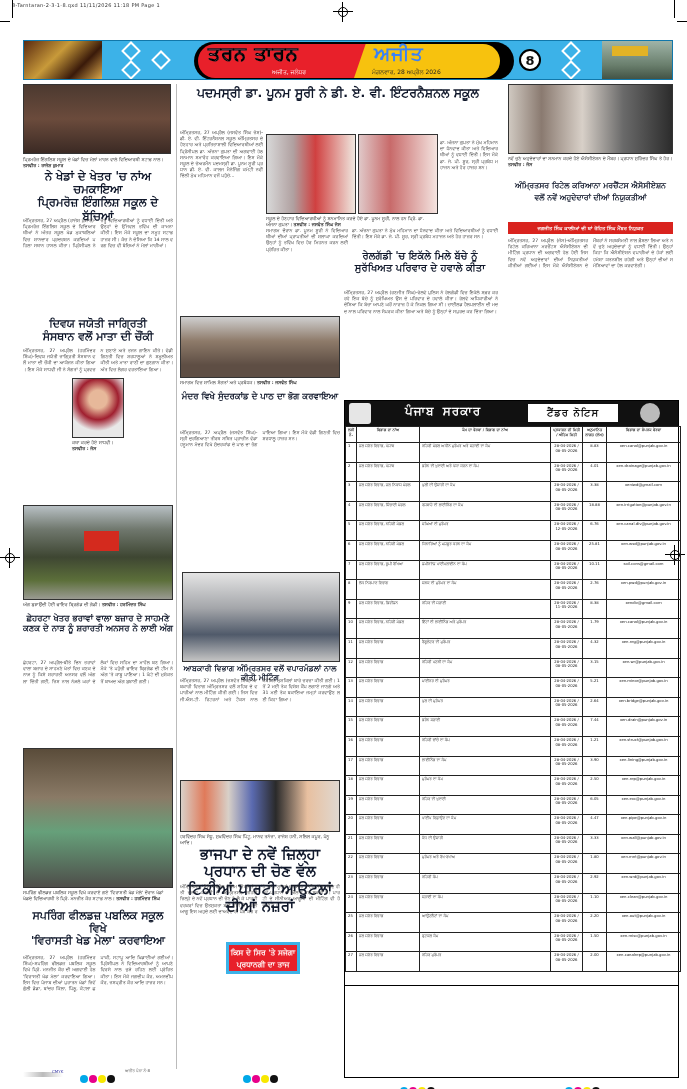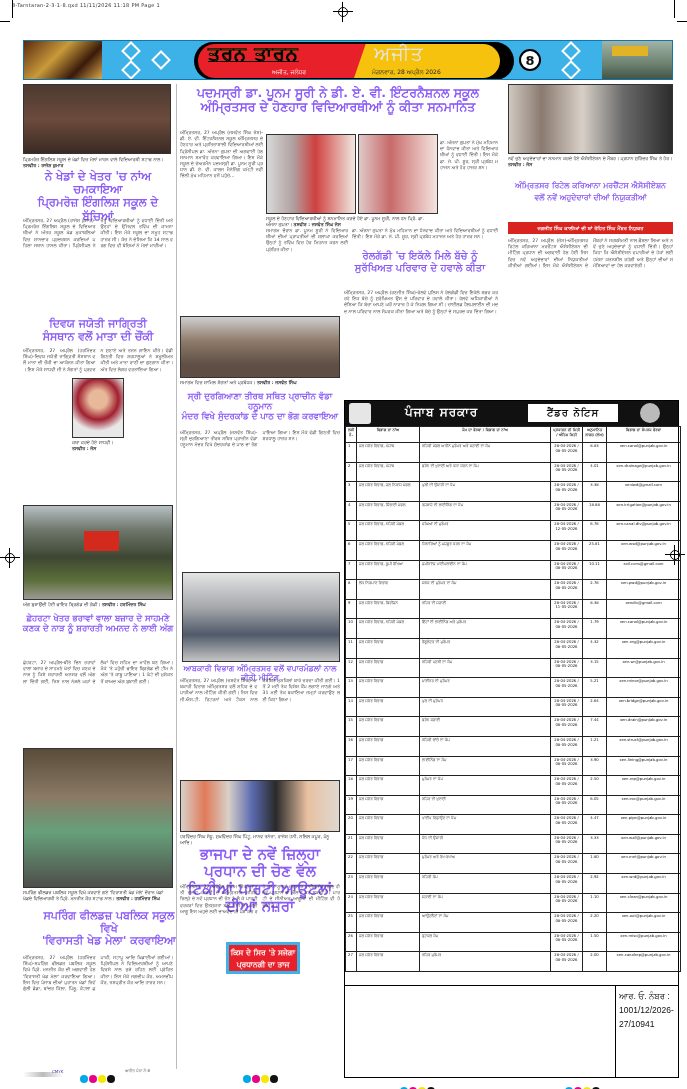--- a/index.html
+++ b/index.html
@@ -16,39 +16,39 @@
 
   
   .mast { top: 40px; left: 23px; width: 650px; height: 40px; background: #3cb2e8; border: 1px solid #1177aa; overflow: hidden; }
   .mast-photo-l { left: 0; top: 0; width: 78px; height: 40px; background: linear-gradient(135deg,#5a2a10,#c89a3a 40%,#3a1a0a 70%,#e4b050); }
   .mast-photo-r { right: 0; top: 0; width: 70px; height: 40px; background: linear-gradient(180deg,#9fb4a8,#6a7f6d 60%,#3d4d40); }
   .mast-photo-r .sign { position: absolute; left: 10px; top: 5px; width: 36px; height: 10px; background: #e3b326; font-size: 3.5px; color: #333; text-align: center; line-height: 5px; }
   .diamond { width: 14px; height: 14px; border: 2px solid #fff; transform: rotate(45deg); }
   .pill { left: 170px; top: 1px; width: 320px; height: 38px; border-radius: 19px; background: #000; overflow: hidden; }
   .pill-red { position: absolute; left: 4px; top: 2px; width: 170px; height: 34px; background: #e8202a; border-radius: 17px 0 0 17px; }
   .pill-yel { position: absolute; left: 160px; top: 2px; width: 146px; height: 34px; background: #f7c20e; border-radius: 0 17px 17px 0; clip-path: polygon(8% 0,100% 0,100% 100%,0 100%); }
-  .mast-title-1 { position: absolute; left: 14px; top: 0; font-size: 19px; font-weight: bold; color: #eab308; -webkit-text-stroke: .5px #000; letter-spacing: 1px; text-decoration: underline; }
-  .mast-title-2 { position: absolute; left: 180px; top: 0; font-size: 19px; font-weight: normal; color: #e5e5e5; letter-spacing: 1px; }
+  .mast-title-1 { position: absolute; left: 14px; top: 0; font-size: 19px; font-weight: bold; color: #f9a8d4; -webkit-text-stroke: .5px #000; letter-spacing: 1px; }
+  .mast-title-2 { position: absolute; left: 180px; top: 0; font-size: 19px; font-weight: bold; color: #3b82f6; letter-spacing: 1px; }
   .mast-sub-1 { position: absolute; left: 78px; top: 26px; font-size: 6px; color: #fff; }
   .mast-sub-2 { position: absolute; left: 178px; top: 26px; font-size: 6px; color: #222; }
   .page-num { left: 495px; top: 8px; width: 22px; height: 22px; border-radius: 50%; background: #fff; border: 2px solid #000; font-weight: bold; font-size: 13px; text-align: center; line-height: 19px; }
 
   
   .photo { background: #777; border: 1px solid #333; }
   .caption { font-size: 4.6px; line-height: 5.5px; color: #222; }
-  .hl { font-weight: bold; color: #8b5cf6; text-align: center; line-height: 1.15; }
+  .hl { font-weight: bold; color: #0f172a; text-align: center; line-height: 1.15; }
   .body-txt { font-size: 4.6px; line-height: 6.2px; color: #333; text-align: justify; word-break: break-all; }
   .cols2 { column-count: 2; column-gap: 5px; }
   .rule-v { width: 1px; background: #bbb; }
 
   
   .tender { left: 344px; top: 400px; width: 335px; height: 678px; border: 1px solid #000; }
   .tender-head { height: 25px; background: #111; position: relative; }
   .tender-logo-l { position: absolute; left: 4px; top: 2px; width: 22px; height: 21px; background: #e6e6e6; border-radius: 3px; }
-  .tender-org { position: absolute; left: 60px; top: 4px; font-size: 12px; color: #fff; font-weight: bold; letter-spacing: 1px; }
+  .tender-org { position: absolute; left: 60px; top: 4px; font-size: 12px; color: #fff; font-weight: bold; letter-spacing: 1px; font-family: Liberation Mono, monospace; }
   .tender-title { position: absolute; left: 183px; top: 3px; width: 90px; height: 18px; background: #fff; font-size: 10px; text-align: center; line-height: 18px; font-weight: bold; letter-spacing: 1px; }
   .tender-logo-r { position: absolute; right: 18px; top: 2px; width: 20px; height: 20px; background: #bbb; border-radius: 50%; }
   table.tt { width: 100%; border-collapse: collapse; table-layout: fixed; }
   table.tt th, table.tt td { border: 1px solid #222; font-size: 3.8px; line-height: 4.6px; padding: 1px 2px; vertical-align: top; color: #222; overflow: hidden; }
   table.tt th { font-weight: bold; text-align: center; height: 16px; }
   table.tt td { height: 19.6px; }
   .tender-foot { position: absolute; left: 0; bottom: 0; width: 100%; height: 92px; border-top: 1px solid #000; }
   .tf-text { position: absolute; left: 3px; top: 3px; width: 255px; font-size: 8.8px; line-height: 14px; color: #111; font-family: "Liberation Sans", sans-serif; }
   .tf-ref { position: absolute; right: 0; top: 0; width: 63px; height: 100%; border-left: 1px solid #000; font-size: 8.5px; line-height: 14px; padding: 3px; font-family: "Liberation Sans", sans-serif; }
 
@@ -112,56 +112,54 @@
 <div class="abs body-txt" style="left:23px;top:348px;width:150px;height:150px;overflow:hidden;column-count:2;column-gap:5px">ਅੰਮ੍ਰਿਤਸਰ, 27 ਅਪ੍ਰੈਲ (ਹਰਮਿੰਦਰ ਸਿੰਘ)-ਦਿਵਯ ਜਯੋਤੀ ਜਾਗ੍ਰਿਤੀ ਸੰਸਥਾਨ ਵਲੋਂ ਮਾਤਾ ਦੀ ਚੌਂਕੀ ਦਾ ਆਯੋਜਨ ਕੀਤਾ ਗਿਆ। ਇਸ ਮੌਕੇ ਸਾਧਵੀ ਜੀ ਨੇ ਸੰਗਤਾਂ ਨੂੰ ਪ੍ਰਵਚਨ ਸੁਣਾਏ ਅਤੇ ਭਜਨ ਗਾਇਨ ਕੀਤੇ। ਵੱਡੀ ਗਿਣਤੀ ਵਿਚ ਸ਼ਰਧਾਲੂਆਂ ਨੇ ਸ਼ਮੂਲੀਅਤ ਕੀਤੀ ਅਤੇ ਮਾਤਾ ਰਾਣੀ ਦਾ ਗੁਣਗਾਨ ਕੀਤਾ। ਅੰਤ ਵਿਚ ਲੰਗਰ ਵਰਤਾਇਆ ਗਿਆ।</div>
 <div class="abs photo" style="left:72px;top:378px;width:52px;height:60px;background:radial-gradient(circle at 50% 35%,#e7b89a 20%,#a02030 45%,#e8e8e8 70%)"></div>
 <div class="abs caption" style="left:72px;top:440px;width:55px"><span>ਕਥਾ ਕਰਦੇ ਹੋਏ ਸਾਧਵੀ।</span> <b>ਤਸਵੀਰ : ਜੱਸ</b></div>
 
 <div class="abs photo" style="left:23px;top:505px;width:150px;height:95px;background:linear-gradient(180deg,#b8c0c4 0,#70786e 25%,#3e4632 55%,#5c6f3a 80%,#9a9a92 100%)">
   <div style="position:absolute;left:60px;top:25px;width:35px;height:20px;background:#d42a1e"></div>
 </div>
 <div class="abs caption" style="left:23px;top:602px;width:150px"><span>ਅੱਗ ਬੁਝਾਉਂਦੀ ਹੋਈ ਫਾਇਰ ਬ੍ਰਿਗੇਡ ਦੀ ਗੱਡੀ।</span> <b>ਤਸਵੀਰ : ਹਰਮਿੰਦਰ ਸਿੰਘ</b></div>
 <div class="abs hl" style="left:22px;top:614px;width:152px;font-size:8.5px">
   <div>ਛੇਹਰਟਾ ਖੇਤਰ ਭਰਾਵਾਂ ਵਾਲਾ ਬਜ਼ਾਰ ਦੇ ਸਾਹਮਣੇ</div>
-  <div>ਕਣਕ ਦੇ ਨਾੜ ਨੂੰ ਸ਼ਰਾਰਤੀ ਅਮਨਦ ਨੇ ਲਾਈ ਅੱਗ</div>
+  <div>ਕਣਕ ਦੇ ਨਾੜ ਨੂੰ ਸ਼ਰਾਰਤੀ ਅਨਸਰ ਨੇ ਲਾਈ ਅੱਗ</div>
 </div>
 <div class="abs body-txt cols2" style="left:23px;top:660px;width:150px;height:84px;overflow:hidden">ਛੇਹਰਟਾ, 27 ਅਪ੍ਰੈਲ-ਬੀਤੇ ਦਿਨ ਭਰਾਵਾਂ ਵਾਲਾ ਬਜ਼ਾਰ ਦੇ ਸਾਹਮਣੇ ਖੇਤਾਂ ਵਿਚ ਕਣਕ ਦੇ ਨਾੜ ਨੂੰ ਕਿਸੇ ਸ਼ਰਾਰਤੀ ਅਨਸਰ ਵਲੋਂ ਅੱਗ ਲਾ ਦਿੱਤੀ ਗਈ, ਜਿਸ ਨਾਲ ਨੇੜਲੇ ਘਰਾਂ ਦੇ ਲੋਕਾਂ ਵਿਚ ਸਹਿਮ ਦਾ ਮਾਹੌਲ ਬਣ ਗਿਆ। ਮੌਕੇ 'ਤੇ ਪਹੁੰਚੀ ਫਾਇਰ ਬ੍ਰਿਗੇਡ ਦੀ ਟੀਮ ਨੇ ਅੱਗ 'ਤੇ ਕਾਬੂ ਪਾਇਆ। 1 ਘੰਟੇ ਦੀ ਮੁਸ਼ੱਕਤ ਤੋਂ ਬਾਅਦ ਅੱਗ ਬੁਝਾਈ ਗਈ।</div>
 
 <div class="abs photo" style="left:23px;top:748px;width:150px;height:140px;background:linear-gradient(180deg,#5a4c3a,#8a7a66 35%,#66a07a 60%,#4e4e4a 100%)"></div>
 <div class="abs caption" style="left:23px;top:890px;width:150px"><span>ਸਪਰਿੰਗ ਫੀਲਡਜ਼ ਪਬਲਿਕ ਸਕੂਲ ਵਿਖੇ ਕਰਵਾਏ ਗਏ 'ਵਿਰਾਸਤੀ ਖੇਡ ਮੇਲੇ' ਦੌਰਾਨ ਖੇਡਾਂ ਖੇਡਦੇ ਵਿਦਿਆਰਥੀ ਤੇ ਪ੍ਰਿੰ. ਮਨਜੀਤ ਕੌਰ ਸਟਾਫ਼ ਨਾਲ।</span> <b>ਤਸਵੀਰ : ਹਰਮਿੰਦਰ ਸਿੰਘ</b></div>
-<div class="abs hl" style="left:33px;top:910px;width:152px;font-size:11px">
+<div class="abs hl" style="left:22px;top:910px;width:152px;font-size:11px">
   <div>ਸਪਰਿੰਗ ਫੀਲਡਜ਼ ਪਬਲਿਕ ਸਕੂਲ ਵਿਖੇ</div>
   <div>'ਵਿਰਾਸਤੀ ਖੇਡ ਮੇਲਾ' ਕਰਵਾਇਆ</div>
 </div>
 <div class="abs body-txt cols2" style="left:23px;top:955px;width:150px;height:108px;overflow:hidden">ਅੰਮ੍ਰਿਤਸਰ, 27 ਅਪ੍ਰੈਲ (ਹਰਮਿੰਦਰ ਸਿੰਘ)-ਸਪਰਿੰਗ ਫੀਲਡਜ਼ ਪਬਲਿਕ ਸਕੂਲ ਵਿਖੇ ਪ੍ਰਿੰ. ਮਨਜੀਤ ਕੌਰ ਦੀ ਅਗਵਾਈ ਹੇਠ 'ਵਿਰਾਸਤੀ ਖੇਡ ਮੇਲਾ' ਕਰਵਾਇਆ ਗਿਆ। ਇਸ ਵਿਚ ਪੰਜਾਬ ਦੀਆਂ ਪੁਰਾਤਨ ਖੇਡਾਂ ਜਿਵੇਂ ਗੁੱਲੀ ਡੰਡਾ, ਬਾਂਦਰ ਕਿੱਲਾ, ਪਿੱਠੂ, ਕੋਟਲਾ ਛਪਾਕੀ, ਸਟਾਪੂ ਆਦਿ ਖਿਡਾਈਆਂ ਗਈਆਂ। ਪ੍ਰਿੰਸੀਪਲ ਨੇ ਵਿਦਿਆਰਥੀਆਂ ਨੂੰ ਆਪਣੇ ਵਿਰਸੇ ਨਾਲ ਜੁੜੇ ਰਹਿਣ ਲਈ ਪ੍ਰੇਰਿਤ ਕੀਤਾ। ਇਸ ਮੌਕੇ ਜਗਦੀਪ ਕੌਰ, ਅਮਨਦੀਪ ਕੌਰ, ਜਸਪ੍ਰੀਤ ਕੌਰ ਆਦਿ ਹਾਜ਼ਰ ਸਨ।</div>
 
 <div class="abs rule-v" style="left:176px;top:84px;height:985px"></div>
 
 <div class="abs hl" style="left:178px;top:86px;width:320px;font-size:12.5px">
   <div>ਪਦਮਸ੍ਰੀ ਡਾ. ਪੂਨਮ ਸੂਰੀ ਨੇ ਡੀ. ਏ. ਵੀ. ਇੰਟਰਨੈਸ਼ਨਲ ਸਕੂਲ</div>
-  <div>ਅੰਮ੍ਰਿਤਸਰ ਦੇ ਹੋਣਹਾਰ ਵਿਦਿਆਰਥੀਆਂ ਨੂੰ ਕੀਤਾ ਸਨਮਾਨਿਤ</div>
 </div>
 <div class="abs body-txt" style="left:180px;top:130px;width:83px;height:180px;overflow:hidden">ਅੰਮ੍ਰਿਤਸਰ, 27 ਅਪ੍ਰੈਲ (ਜਸਵੰਤ ਸਿੰਘ ਜੱਸ)-ਡੀ. ਏ. ਵੀ. ਇੰਟਰਨੈਸ਼ਨਲ ਸਕੂਲ ਅੰਮ੍ਰਿਤਸਰ ਦੇ ਹੋਣਹਾਰ ਅਤੇ ਪ੍ਰਤਿਭਾਸ਼ਾਲੀ ਵਿਦਿਆਰਥੀਆਂ ਲਈ ਪ੍ਰਿੰਸੀਪਲ ਡਾ. ਅੰਜਨਾ ਗੁਪਤਾ ਦੀ ਅਗਵਾਈ ਹੇਠ ਸਨਮਾਨ ਸਮਾਰੋਹ ਕਰਵਾਇਆ ਗਿਆ। ਇਸ ਮੌਕੇ ਸਕੂਲ ਦੇ ਚੇਅਰਮੈਨ ਪਦਮਸ੍ਰੀ ਡਾ. ਪੂਨਮ ਸੂਰੀ ਪ੍ਰਧਾਨ ਡੀ. ਏ. ਵੀ. ਕਾਲਜ ਮੈਨੇਜਿੰਗ ਕਮੇਟੀ ਨਵੀਂ ਦਿੱਲੀ ਮੁੱਖ ਮਹਿਮਾਨ ਵਜੋਂ ਪਹੁੰਚੇ...</div>
 <div class="abs photo" style="left:266px;top:134px;width:90px;height:80px;background:linear-gradient(90deg,#d8d8d8,#b0a0a0 30%,#d04040 55%,#f0e8e0)"></div>
 <div class="abs photo" style="left:358px;top:134px;width:80px;height:80px;background:linear-gradient(90deg,#e0c8c8,#c86a6a 40%,#f4e4e0)"></div>
 <div class="abs caption" style="left:266px;top:216px;width:170px"><span>ਸਕੂਲ ਦੇ ਹੋਣਹਾਰ ਵਿਦਿਆਰਥੀਆਂ ਨੂੰ ਸਨਮਾਨਿਤ ਕਰਦੇ ਹੋਏ ਡਾ. ਪੂਨਮ ਸੂਰੀ, ਨਾਲ ਹਨ ਪ੍ਰਿੰ. ਡਾ. ਅੰਜਨਾ ਗੁਪਤਾ।</span> <b>ਤਸਵੀਰ : ਜਸਵੰਤ ਸਿੰਘ ਜੱਸ</b></div>
 <div class="abs body-txt" style="left:266px;top:228px;width:82px;height:40px;overflow:hidden">ਸਮਾਗਮ ਦੌਰਾਨ ਡਾ. ਪੂਨਮ ਸੂਰੀ ਨੇ ਵਿਦਿਆਰਥੀਆਂ ਦੀਆਂ ਪ੍ਰਾਪਤੀਆਂ ਦੀ ਸ਼ਲਾਘਾ ਕਰਦਿਆਂ ਉਨ੍ਹਾਂ ਨੂੰ ਭਵਿੱਖ ਵਿਚ ਹੋਰ ਮਿਹਨਤ ਕਰਨ ਲਈ ਪ੍ਰੇਰਿਤ ਕੀਤਾ।</div>
 <div class="abs body-txt" style="left:440px;top:88px;width:58px;height:128px;margin-top:52px;overflow:hidden">ਡਾ. ਅੰਜਨਾ ਗੁਪਤਾ ਨੇ ਮੁੱਖ ਮਹਿਮਾਨ ਦਾ ਧੰਨਵਾਦ ਕੀਤਾ ਅਤੇ ਵਿਦਿਆਰਥੀਆਂ ਨੂੰ ਵਧਾਈ ਦਿੱਤੀ। ਇਸ ਮੌਕੇ ਡਾ. ਜੇ. ਪੀ. ਸ਼ੂਰ, ਸ੍ਰੀ ਪ੍ਰਬੋਧ ਮਹਾਜਨ ਅਤੇ ਹੋਰ ਹਾਜ਼ਰ ਸਨ।</div>
 <div class="abs body-txt" style="left:352px;top:228px;width:146px;height:22px;overflow:hidden">ਡਾ. ਅੰਜਨਾ ਗੁਪਤਾ ਨੇ ਮੁੱਖ ਮਹਿਮਾਨ ਦਾ ਧੰਨਵਾਦ ਕੀਤਾ ਅਤੇ ਵਿਦਿਆਰਥੀਆਂ ਨੂੰ ਵਧਾਈ ਦਿੱਤੀ। ਇਸ ਮੌਕੇ ਡਾ. ਜੇ. ਪੀ. ਸ਼ੂਰ, ਸ੍ਰੀ ਪ੍ਰਬੋਧ ਮਹਾਜਨ ਅਤੇ ਹੋਰ ਹਾਜ਼ਰ ਸਨ।</div>
 
 <div class="abs hl" style="left:340px;top:250px;width:160px;font-size:10px">
   <div>ਰੇਲਗੱਡੀ 'ਚ ਇਕੱਲੇ ਮਿਲੇ ਬੱਚੇ ਨੂੰ</div>
   <div>ਸੁਰੱਖਿਅਤ ਪਰਿਵਾਰ ਦੇ ਹਵਾਲੇ ਕੀਤਾ</div>
 </div>
 <div class="abs body-txt" style="left:344px;top:290px;width:154px;height:100px;overflow:hidden">ਅੰਮ੍ਰਿਤਸਰ, 27 ਅਪ੍ਰੈਲ (ਰਣਜੀਤ ਸਿੰਘ)-ਰੇਲਵੇ ਪੁਲਿਸ ਨੇ ਰੇਲਗੱਡੀ ਵਿਚ ਇਕੱਲੇ ਸਫ਼ਰ ਕਰ ਰਹੇ ਇਕ ਬੱਚੇ ਨੂੰ ਸੁਰੱਖਿਅਤ ਉਸ ਦੇ ਪਰਿਵਾਰ ਦੇ ਹਵਾਲੇ ਕੀਤਾ। ਰੇਲਵੇ ਅਧਿਕਾਰੀਆਂ ਨੇ ਦੱਸਿਆ ਕਿ ਬੱਚਾ ਆਪਣੇ ਘਰੋਂ ਨਾਰਾਜ਼ ਹੋ ਕੇ ਨਿਕਲ ਗਿਆ ਸੀ। ਚਾਈਲਡ ਹੈਲਪਲਾਈਨ ਦੀ ਮਦਦ ਨਾਲ ਪਰਿਵਾਰ ਨਾਲ ਸੰਪਰਕ ਕੀਤਾ ਗਿਆ ਅਤੇ ਬੱਚੇ ਨੂੰ ਉਨ੍ਹਾਂ ਦੇ ਸਪੁਰਦ ਕਰ ਦਿੱਤਾ ਗਿਆ।</div>
 
 <div class="abs photo" style="left:180px;top:316px;width:160px;height:62px;background:linear-gradient(180deg,#cfcfcf,#8e7b6a 40%,#5e4e44 80%)"></div>
 <div class="abs caption" style="left:180px;top:380px;width:160px"><span>ਸਮਾਗਮ ਵਿਚ ਸ਼ਾਮਿਲ ਸੰਗਤਾਂ ਅਤੇ ਪ੍ਰਬੰਧਕ।</span> <b>ਤਸਵੀਰ : ਜਸਵੰਤ ਸਿੰਘ</b></div>
 <div class="abs hl" style="left:178px;top:392px;width:164px;font-size:8.6px">
-  <div>ਸ੍ਰੀ ਦੁਰਗਿਆਣਾ ਤੀਰਥ ਸਥਿਤ ਪ੍ਰਾਚੀਨ ਵੱਡਾ ਹਨੂਮਾਨ</div>
   <div>ਮੰਦਰ ਵਿਖੇ ਸੁੰਦਰਕਾਂਡ ਦੇ ਪਾਠ ਦਾ ਭੋਗ ਕਰਵਾਇਆ</div>
 </div>
 <div class="abs body-txt cols2" style="left:180px;top:430px;width:160px;height:140px;overflow:hidden">ਅੰਮ੍ਰਿਤਸਰ, 27 ਅਪ੍ਰੈਲ (ਜਸਵੰਤ ਸਿੰਘ)-ਸ੍ਰੀ ਦੁਰਗਿਆਣਾ ਤੀਰਥ ਸਥਿਤ ਪ੍ਰਾਚੀਨ ਵੱਡਾ ਹਨੂਮਾਨ ਮੰਦਰ ਵਿਖੇ ਸੁੰਦਰਕਾਂਡ ਦੇ ਪਾਠ ਦਾ ਭੋਗ ਪਾਇਆ ਗਿਆ। ਇਸ ਮੌਕੇ ਵੱਡੀ ਗਿਣਤੀ ਵਿਚ ਸ਼ਰਧਾਲੂ ਹਾਜ਼ਰ ਸਨ।</div>
 
 <div class="abs photo" style="left:182px;top:572px;width:158px;height:90px;background:linear-gradient(180deg,#e4e4e4,#a4a6aa 40%,#505a6a 70%,#c4c4c4)"></div>
 <div class="abs hl" style="left:178px;top:665px;width:164px;font-size:7.8px">ਆਬਕਾਰੀ ਵਿਭਾਗ ਅੰਮ੍ਰਿਤਸਰ ਵਲੋਂ ਵਪਾਰਮੰਡਲਾਂ ਨਾਲ ਕੀਤੀ ਮੀਟਿੰਗ</div>
 <div class="abs body-txt cols2" style="left:180px;top:678px;width:160px;height:100px;overflow:hidden">ਅੰਮ੍ਰਿਤਸਰ, 27 ਅਪ੍ਰੈਲ (ਜਸਵੰਤ ਸਿੰਘ)-ਆਬਕਾਰੀ ਵਿਭਾਗ ਅੰਮ੍ਰਿਤਸਰ ਵਲੋਂ ਸ਼ਹਿਰ ਦੇ ਵਪਾਰੀਆਂ ਨਾਲ ਮੀਟਿੰਗ ਕੀਤੀ ਗਈ। ਜਿਸ ਵਿਚ ਜੀ.ਐਸ.ਟੀ. ਰਿਟਰਨਾਂ ਅਤੇ ਟੈਕਸ ਨਾਲ ਸੰਬੰਧਿਤ ਮੁਸ਼ਕਿਲਾਂ ਬਾਰੇ ਚਰਚਾ ਕੀਤੀ ਗਈ। 1 ਤੋਂ 2 ਮਈ ਤੱਕ ਵਿਸ਼ੇਸ਼ ਕੈਂਪ ਲਗਾਏ ਜਾਣਗੇ ਅਤੇ 31 ਮਈ ਤੱਕ ਬਕਾਇਆ ਜਮ੍ਹਾਂ ਕਰਵਾਉਣ ਲਈ ਕਿਹਾ ਗਿਆ।</div>
 
 <div class="abs photo" style="left:180px;top:780px;width:160px;height:52px;background:linear-gradient(90deg,#d9d0c8,#e07a5a 15%,#d8d0c8 30%,#5a6ab0 45%,#2a2a2a 60%,#e8c0a0 80%,#e0d8d0)"></div>
 <div class="abs caption" style="left:180px;top:834px;width:160px">ਹਰਵਿੰਦਰ ਸਿੰਘ ਸੰਧੂ, ਸੁਖਵਿੰਦਰ ਸਿੰਘ ਪਿੰਟੂ, ਮਾਨਵ ਤਨੇਜਾ, ਰਾਜੇਸ਼ ਹਨੀ, ਸਲਿਲ ਕਪੂਰ, ਪੰਨੂ ਆਦਿ।</div>
@@ -423,24 +421,20 @@
           <td>27</td>
           <td>ਜਲ ਸਰੋਤ ਵਿਭਾਗ</td>
           <td>ਨਹਿਰ ਮੁਰੰਮਤ</td>
           <td style="text-align: center;">28-04-2026 / 08-05-2026</td>
           <td style="text-align: center;">2.00</td>
           <td style="text-align: center;">xen.canalrep@punjab.gov.in</td>
         </tr>
       </tbody>
   </table>
   <div class="tender-foot">
-    <div class="tf-ref">
-      <div>ਆਰ. ਓ. ਨੰਬਰ :</div>
-      <div style="word-break:break-all">1001/12/2026-27/10941</div>
-    </div>
   </div>
 </div>
 
 <div class="abs grey-bar" style="left:23px;top:1072px;width:40px"></div>
 <div class="abs" style="left:52px;top:1069px;font-size:4px;color:#44a">CMYK</div>
 <div class="abs cmyk" style="left:80px;top:1068px"><span style="background:#00a8e8"></span><span style="background:#e8008a"></span><span style="background:#f8e800"></span><span style="background:#111"></span></div>
 <div class="abs" style="left:125px;top:1068px;font-size:4px;color:#555">ਅਜੀਤ ਪੰਨਾ ਨੰ-8</div>
 <div class="abs cmyk" style="left:243px;top:1068px"><span style="background:#00a8e8"></span><span style="background:#e8008a"></span><span style="background:#f8e800"></span><span style="background:#111"></span></div>
 <div class="abs cmyk" style="left:400px;top:1080px"><span style="background:#00a8e8"></span><span style="background:#e8008a"></span><span style="background:#f8e800"></span><span style="background:#111"></span></div>
 <div class="abs cmyk" style="left:565px;top:1080px"><span style="background:#00a8e8"></span><span style="background:#e8008a"></span><span style="background:#f8e800"></span><span style="background:#111"></span></div>

